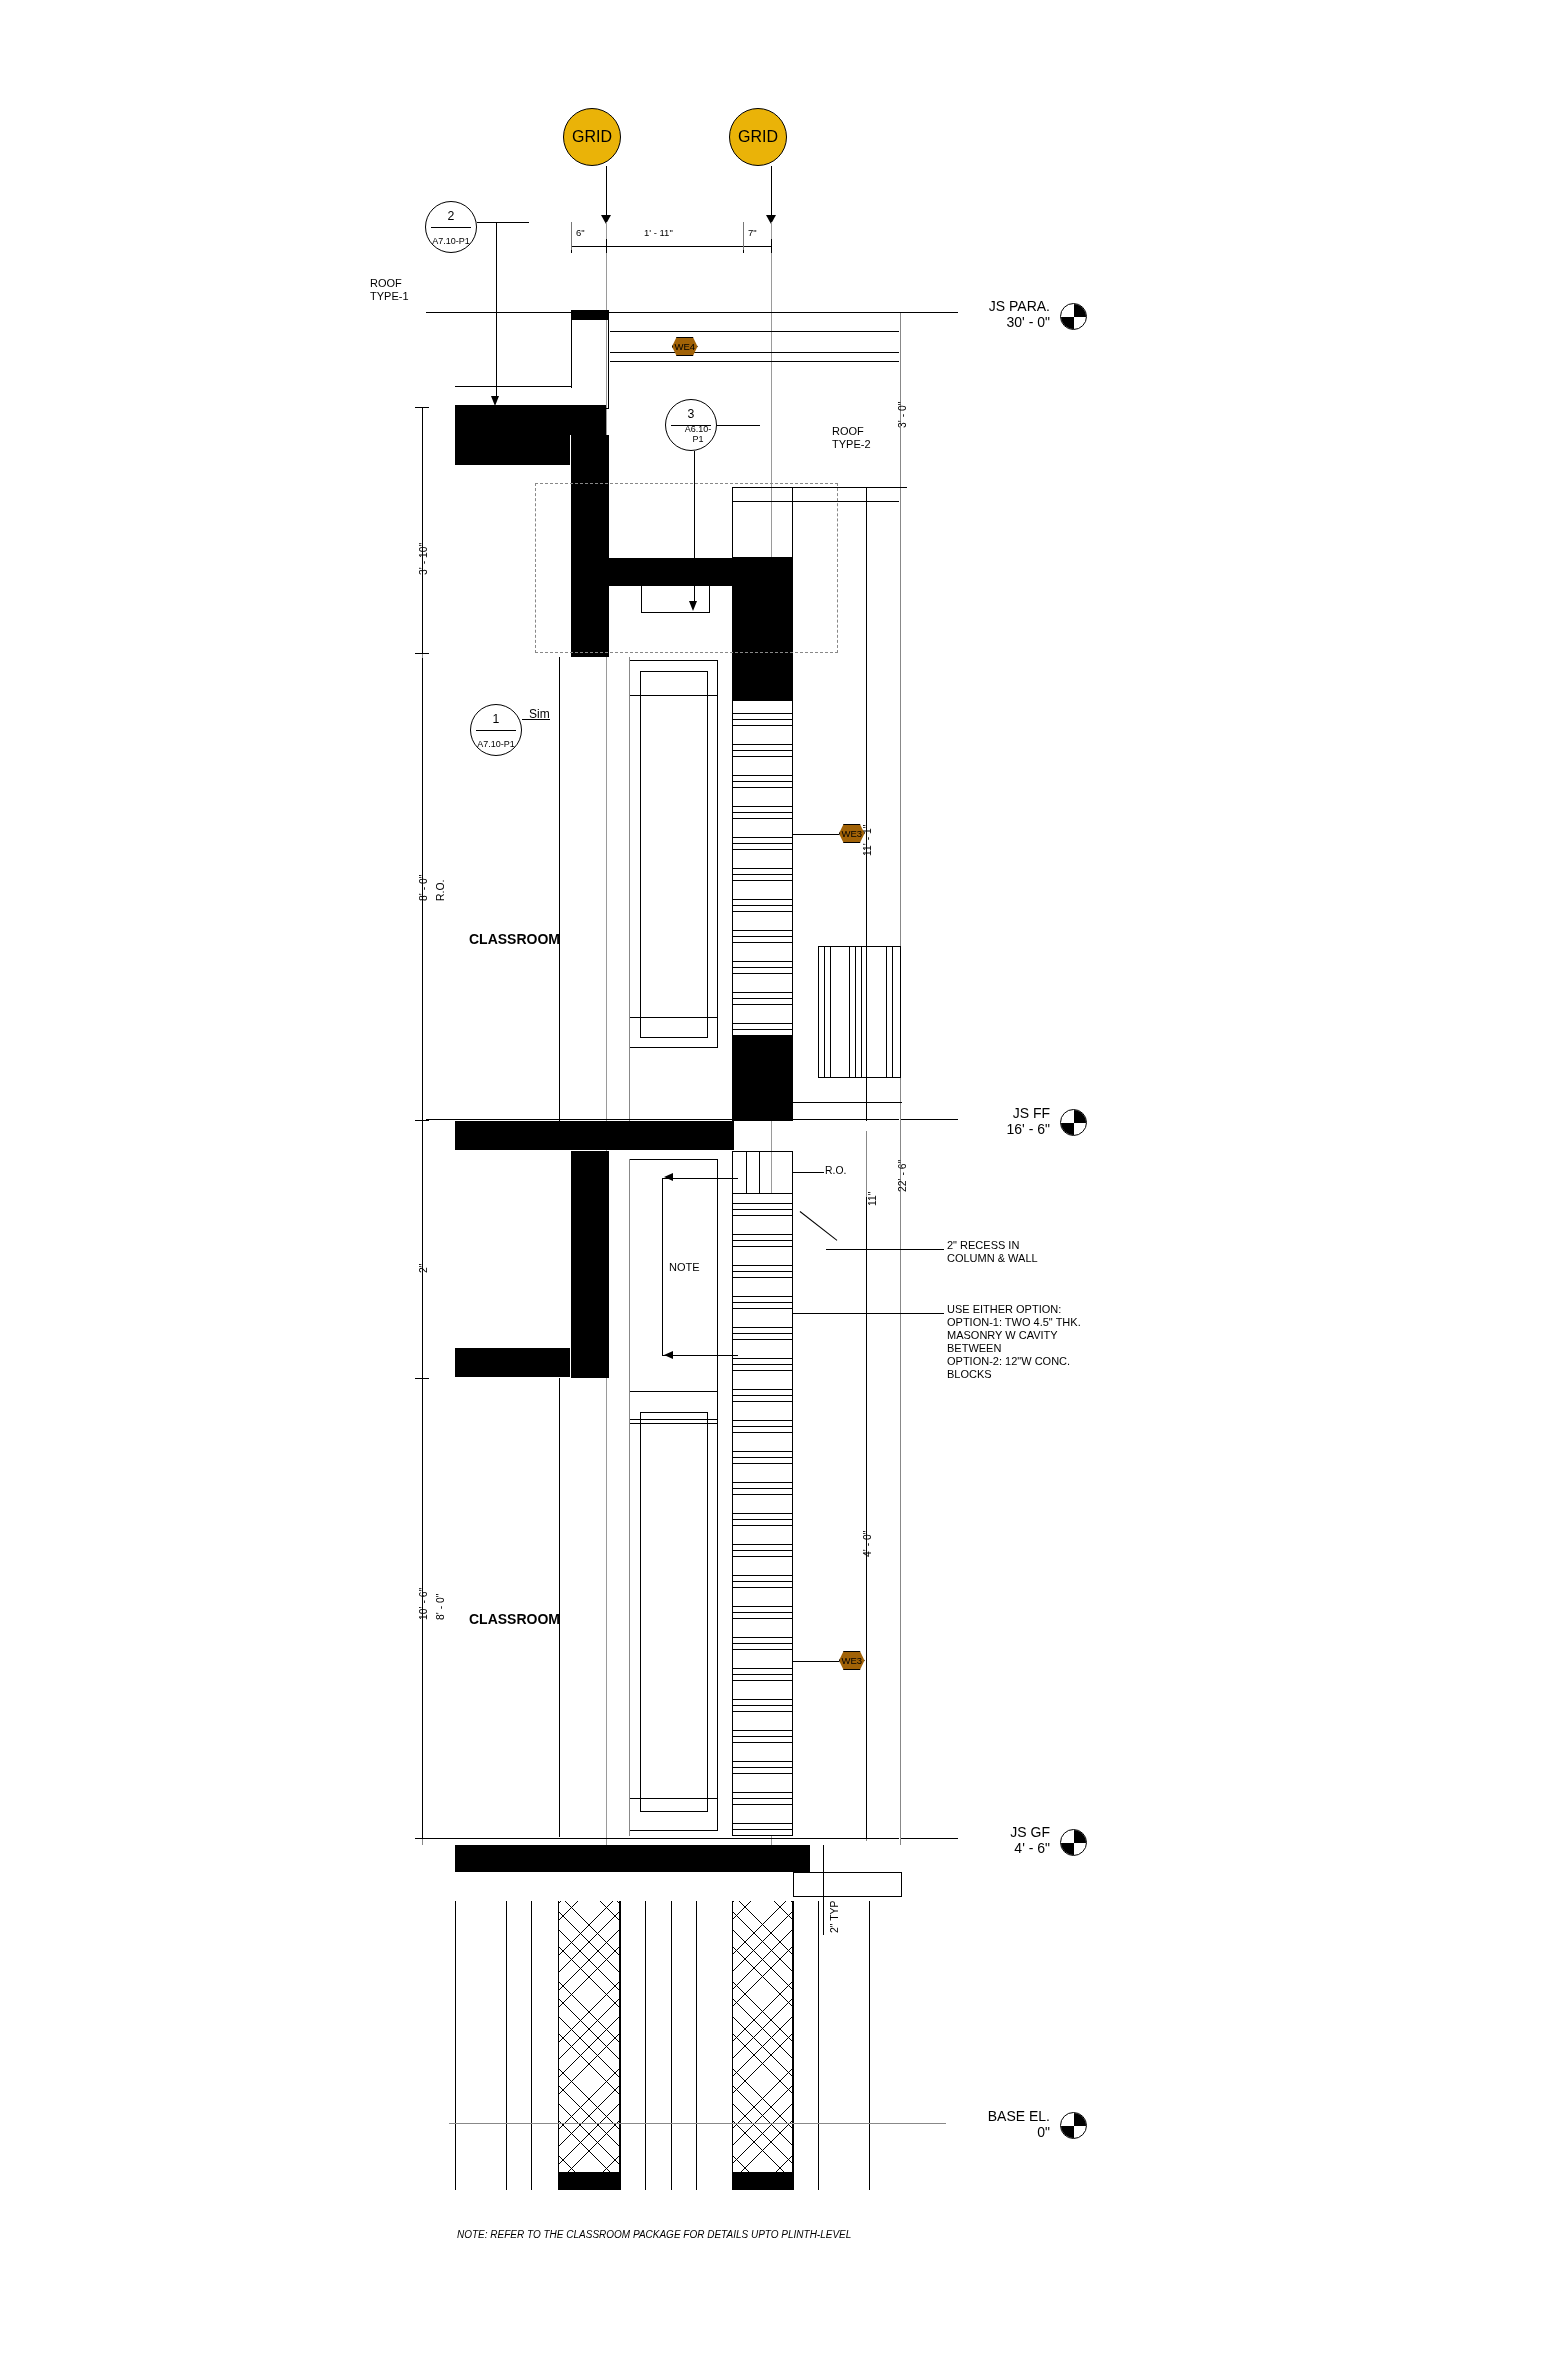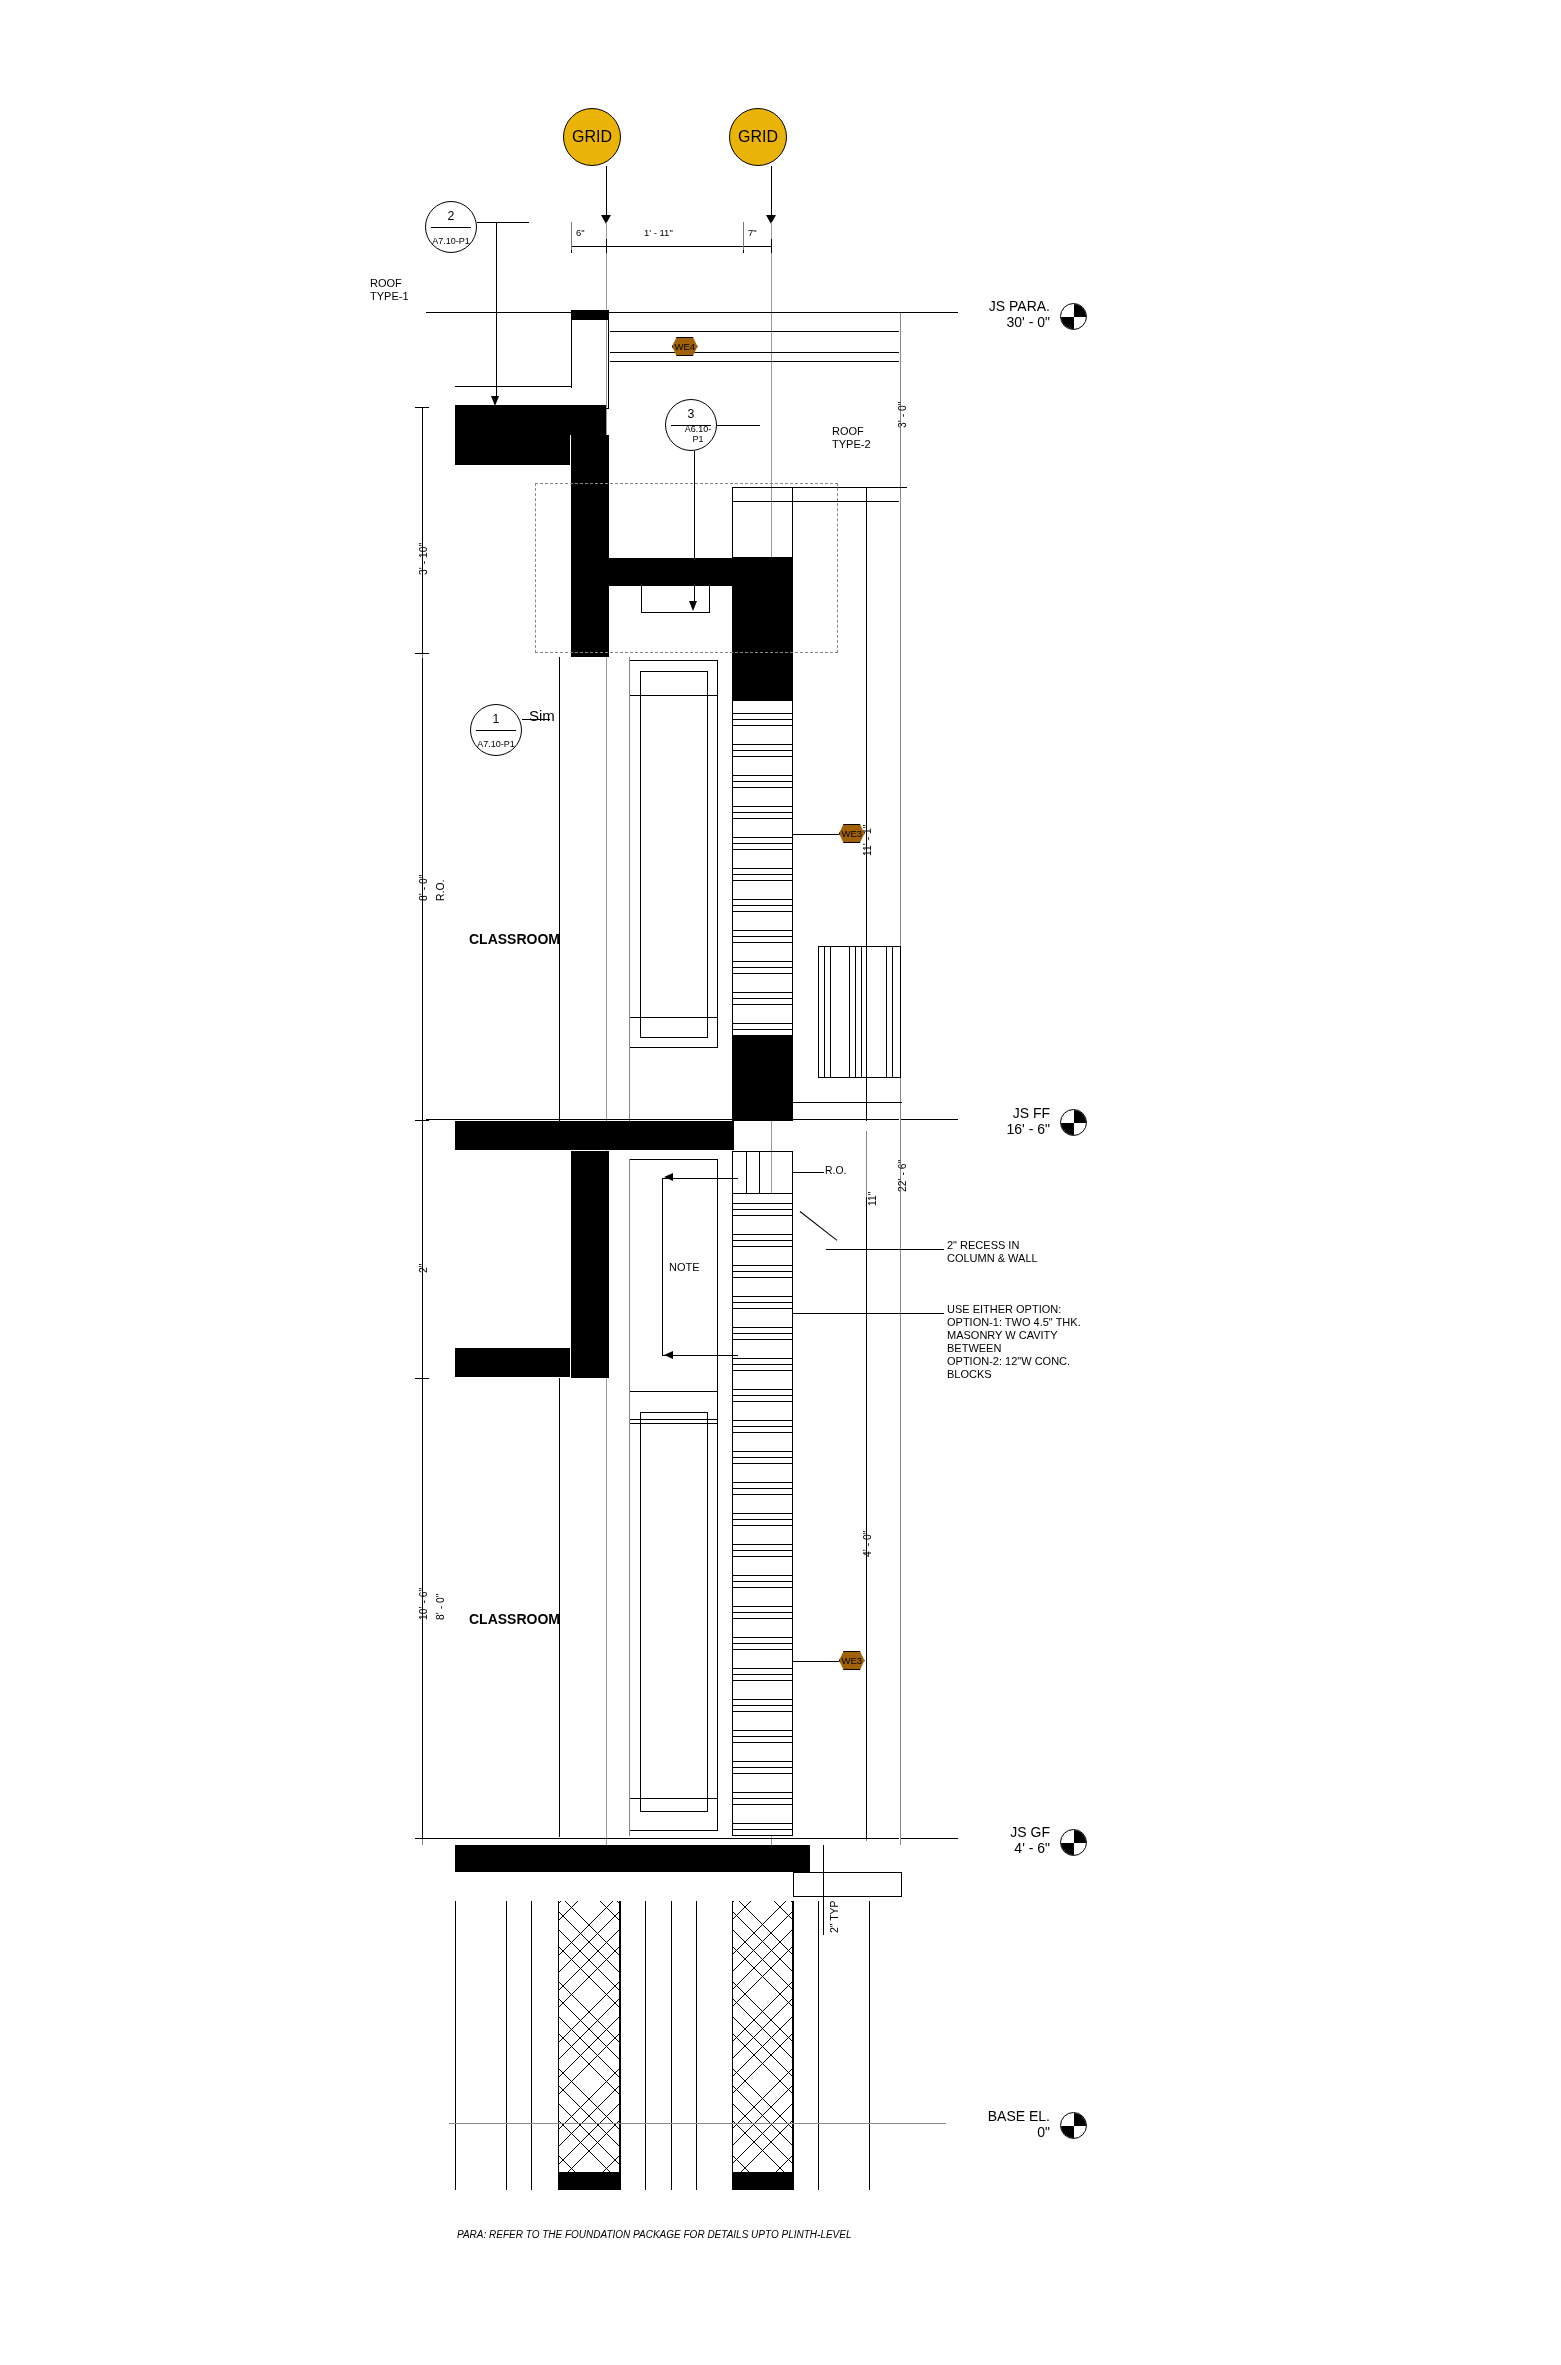--- a/index.html
+++ b/index.html
@@ -324,21 +324,21 @@
   </div>
   <div class="ln" style="left:694px; top:451px; width:0.9px; height:151px;"></div>
   <div class="abs" style="left:689px; top:601px; width:0; height:0; border-left:4.7px solid transparent; border-right:4.7px solid transparent; border-top:10.4px solid #000;"></div>
   <div class="ln" style="left:717px; top:425px; width:43px; height:0.9px;"></div>
 
   <div class="bubble" style="left:470px; top:704px; width:52px; height:52px;">
     <div class="t1">1</div>
     <div class="sep"></div>
     <div class="t2" style="font-size:9px;">A7.10-P1</div>
   </div>
-  <div class="lbl" style="left:529px; top:707px; font-size:15px;">Sim</div>
+  <div class="lbl" style="left:529px; top:707px; font-size:12px;">Sim</div>
   <div class="ln" style="left:522px; top:719px; width:28px; height:0.9px;"></div>
 
   <div class="tag-hex" style="left:672px; top:337px;">
     <span>WE4</span>
   </div>
   <div class="tag-hex" style="left:839px; top:824px;">
     <span>WE3</span>
   </div>
   <div class="ln hln" style="left:793px; top:834px; width:46px;"></div>
   <div class="tag-hex" style="left:839px; top:1651px;">
@@ -365,16 +365,16 @@
   <div class="ln hln" style="left:826px; top:1249px; width:118px;"></div>
   <div class="ln" style="left:800px; top:1211px; width:47px; height:0.9px; transform: rotate(38deg); transform-origin:0 50%;"></div>
   <div class="ln hln" style="left:793px; top:1313px; width:151px;"></div>
 
   <div class="ln hln" style="left:662px; top:1178px; width:76px;"></div>
   <div class="abs" style="left:664px; top:1173px; width:0;height:0;border-top:4.3px solid transparent;border-bottom:4.3px solid transparent;border-right:9.5px solid #000;"></div>
   <div class="ln hln" style="left:662px; top:1355px; width:76px;"></div>
   <div class="abs" style="left:664px; top:1351px; width:0;height:0;border-top:4.3px solid transparent;border-bottom:4.3px solid transparent;border-right:9.5px solid #000;"></div>
   <div class="ln vln" style="left:662px; top:1178px; height:177px;"></div>
 
-  <div class="note" style="left:457px; top:2228px; width:558px;">PARA: REFER TO THE FOUNDATION PACKAGE FOR DETAILS UPTO PLINTH-LEVEL</div>
+  <div class="note" style="left:457px; top:2228px; width:558px;">NOTE: REFER TO THE CLASSROOM PACKAGE FOR DETAILS UPTO PLINTH-LEVEL</div>
 
 </div>
 
 
 </body></html>

